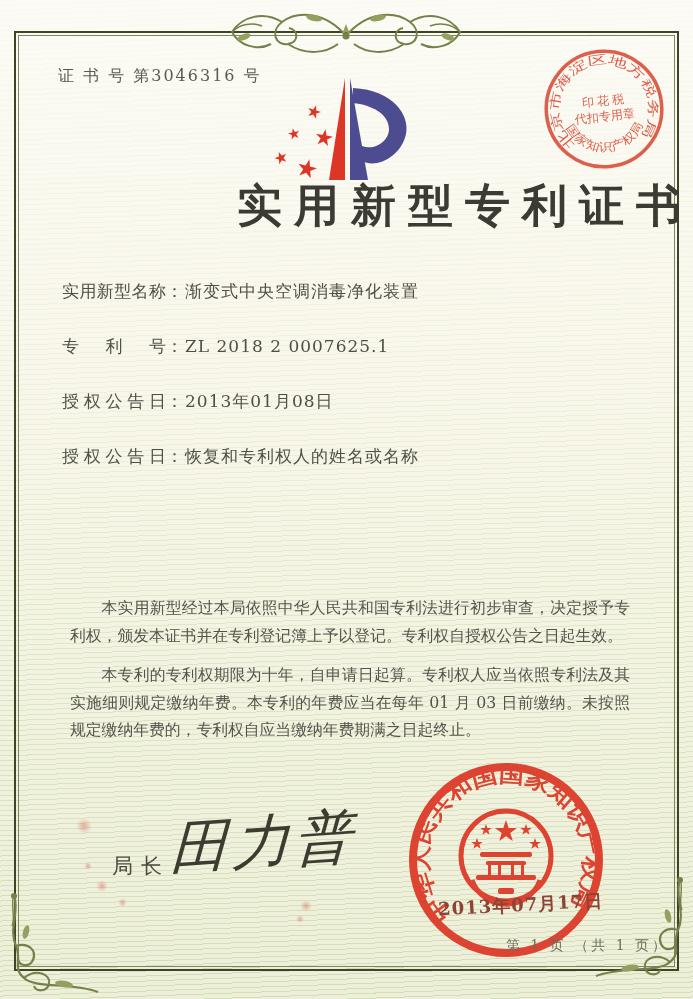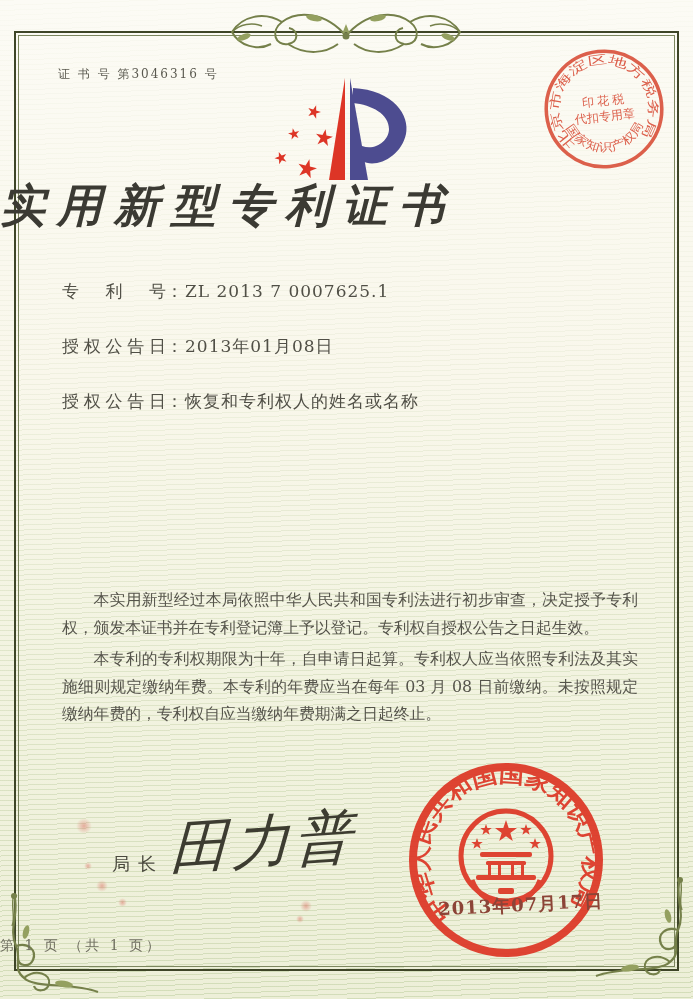--- a/index.html
+++ b/index.html
@@ -5,39 +5,39 @@
   html,body{margin:0;padding:0;background:#d8d6cc;}
   .page{position:relative;width:693px;height:999px;overflow:hidden;
         font-family:"DejaVu Serif","Liberation Serif",serif;
         background:linear-gradient(180deg,#fcfbf5 0%,#f9f7eb 38%,#f2f3e0 68%,#edefd8 100%);}
   .lines-overlay{position:absolute;inset:0;pointer-events:none;
         background:repeating-linear-gradient(178deg,rgba(150,178,112,.30) 0 1px,rgba(0,0,0,0) 1px 5px);
         -webkit-mask-image:linear-gradient(180deg,rgba(0,0,0,.10) 0%,rgba(0,0,0,.22) 30%,rgba(0,0,0,.65) 62%,#000 100%);
         mask-image:linear-gradient(180deg,rgba(0,0,0,.10) 0%,rgba(0,0,0,.22) 30%,rgba(0,0,0,.65) 62%,#000 100%);}
   .frame-outer{position:absolute;left:14px;top:31px;right:14px;bottom:28px;border:2px solid #3e4527;}
   .frame-inner{position:absolute;inset:2px;border:1px solid #7c865e;}
-  .cert-no{position:absolute;left:58px;top:66px;font-size:12px;color:#5a594f;letter-spacing:2px;}
+  .cert-no{position:absolute;left:58px;top:66px;font-size:16px;color:#5a594f;letter-spacing:2px;}
   .logo{position:absolute;left:268px;top:74px;}
-  .title{position:absolute;left:0;right:0;top:176px;text-align:left;font-size:45px;font-weight:bold;
-         letter-spacing:12px;color:#3b3a33;font-style:italic;}
+  .title{position:absolute;left:0;right:0;top:176px;text-align:right;font-size:45px;font-weight:bold;
+         letter-spacing:12px;color:#3b3a33;}
   .fields{position:absolute;left:62px;top:280px;}
   .field-row{height:55px;font-size:17px;color:#504f46;white-space:nowrap;}
   .field-label{display:inline-block;width:104px;text-align-last:justify;vertical-align:top;}
   .field-colon{display:inline-block;margin:0 2px 0 0;}
   .field-value{display:inline-block;letter-spacing:1px;}
   .paras{position:absolute;left:58px;top:582px;width:584px;font-size:15.8px;line-height:27.5px;
          color:#55544b;text-align:justify;}
-  .paras p{margin:4px;text-indent:2em;}
-  .sig-label{position:absolute;left:112px;top:852px;font-size:18px;letter-spacing:8px;color:#4a493e;}
+  .paras p{margin:12px;text-indent:2em;}
+  .sig-label{position:absolute;left:112px;top:852px;font-size:21px;letter-spacing:8px;color:#4a493e;}
   .sig-name{position:absolute;left:170px;top:804px;font-size:58px;font-style:italic;letter-spacing:4px;
          color:#3d3c31;transform:rotate(-4deg) skewX(-6deg);}
   .office-seal{position:absolute;left:406px;top:760px;width:200px;height:200px;opacity:.93;}
   .seal-date{position:absolute;left:438px;top:893px;font-size:18px;font-weight:bold;color:#8c4437;
          letter-spacing:1px;transform:rotate(-3deg);}
-  .footer{position:absolute;left:0;right:24px;top:937px;text-align:left;font-size:14px;
+  .footer{position:absolute;left:0;right:24px;top:937px;text-align:right;font-size:14px;
          letter-spacing:3px;color:#6e6d5f;}
   .tax-stamp{position:absolute;left:541px;top:46px;width:126px;height:126px;opacity:.88;transform:rotate(-6deg);}
   .orn-top{position:absolute;left:224px;top:6px;width:244px;height:52px;}
   .orn-bl{position:absolute;left:2px;top:892px;width:100px;height:106px;}
   .orn-br{position:absolute;left:592px;top:866px;width:100px;height:126px;transform:scaleX(-1);}
   .speckle{position:absolute;border-radius:50%;pointer-events:none;
          background:radial-gradient(circle,rgba(214,90,78,.45) 0%,rgba(214,90,78,0) 70%);}
 </style>
 </head>
 <body>
@@ -103,33 +103,36 @@
     <use href="#star" transform="translate(26,60) scale(6) rotate(-12)"></use>
     <use href="#star" transform="translate(56,64) scale(9) rotate(10)"></use>
     <use href="#star" transform="translate(13,84) scale(6.5) rotate(-20)"></use>
     <use href="#star" transform="translate(39,95) scale(10) rotate(14)"></use>
   </svg>
 
   <div class="title">实用新型专利证书</div>
 
   <div class="fields">
     <div class="field-row">
-      <span class="field-label">专利号</span><span class="field-colon">：</span><span class="field-value">ZL 2013 7 0007625.1</span>
+      <span class="field-label">实用新型名称</span><span class="field-colon">：</span><span class="field-value">渐变式中央空调消毒净化装置</span>
+    </div>
+    <div class="field-row">
+      <span class="field-label">专利号</span><span class="field-colon">：</span><span class="field-value">ZL 2018 2 0007625.1</span>
     </div>
     <div class="field-row">
       <span class="field-label">授权公告日</span><span class="field-colon">：</span><span class="field-value">2013年01月08日</span>
     </div>
     <div class="field-row">
       <span class="field-label">授权公告日</span><span class="field-colon">：</span><span class="field-value">恢复和专利权人的姓名或名称</span>
     </div>
   </div>
 
   <div class="paras">
     <p>本实用新型经过本局依照中华人民共和国专利法进行初步审查，决定授予专利权，颁发本证书并在专利登记簿上予以登记。专利权自授权公告之日起生效。</p>
-    <p>本专利的专利权期限为十年，自申请日起算。专利权人应当依照专利法及其实施细则规定缴纳年费。本专利的年费应当在每年 03 月 08 日前缴纳。未按照规定缴纳年费的，专利权自应当缴纳年费期满之日起终止。</p>
+    <p>本专利的专利权期限为十年，自申请日起算。专利权人应当依照专利法及其实施细则规定缴纳年费。本专利的年费应当在每年 01 月 03 日前缴纳。未按照规定缴纳年费的，专利权自应当缴纳年费期满之日起终止。</p>
   </div>
 
   <div class="sig-label">局长</div>
   <div class="sig-name">田力普</div>
 
   <div class="speckle" style="left:76px;top:818px;width:16px;height:16px;"></div>
   <div class="speckle" style="left:96px;top:880px;width:12px;height:12px;"></div>
   <div class="speckle" style="left:118px;top:898px;width:9px;height:9px;"></div>
   <div class="speckle" style="left:84px;top:862px;width:8px;height:8px;"></div>
   <div class="speckle" style="left:300px;top:900px;width:12px;height:12px;"></div>

